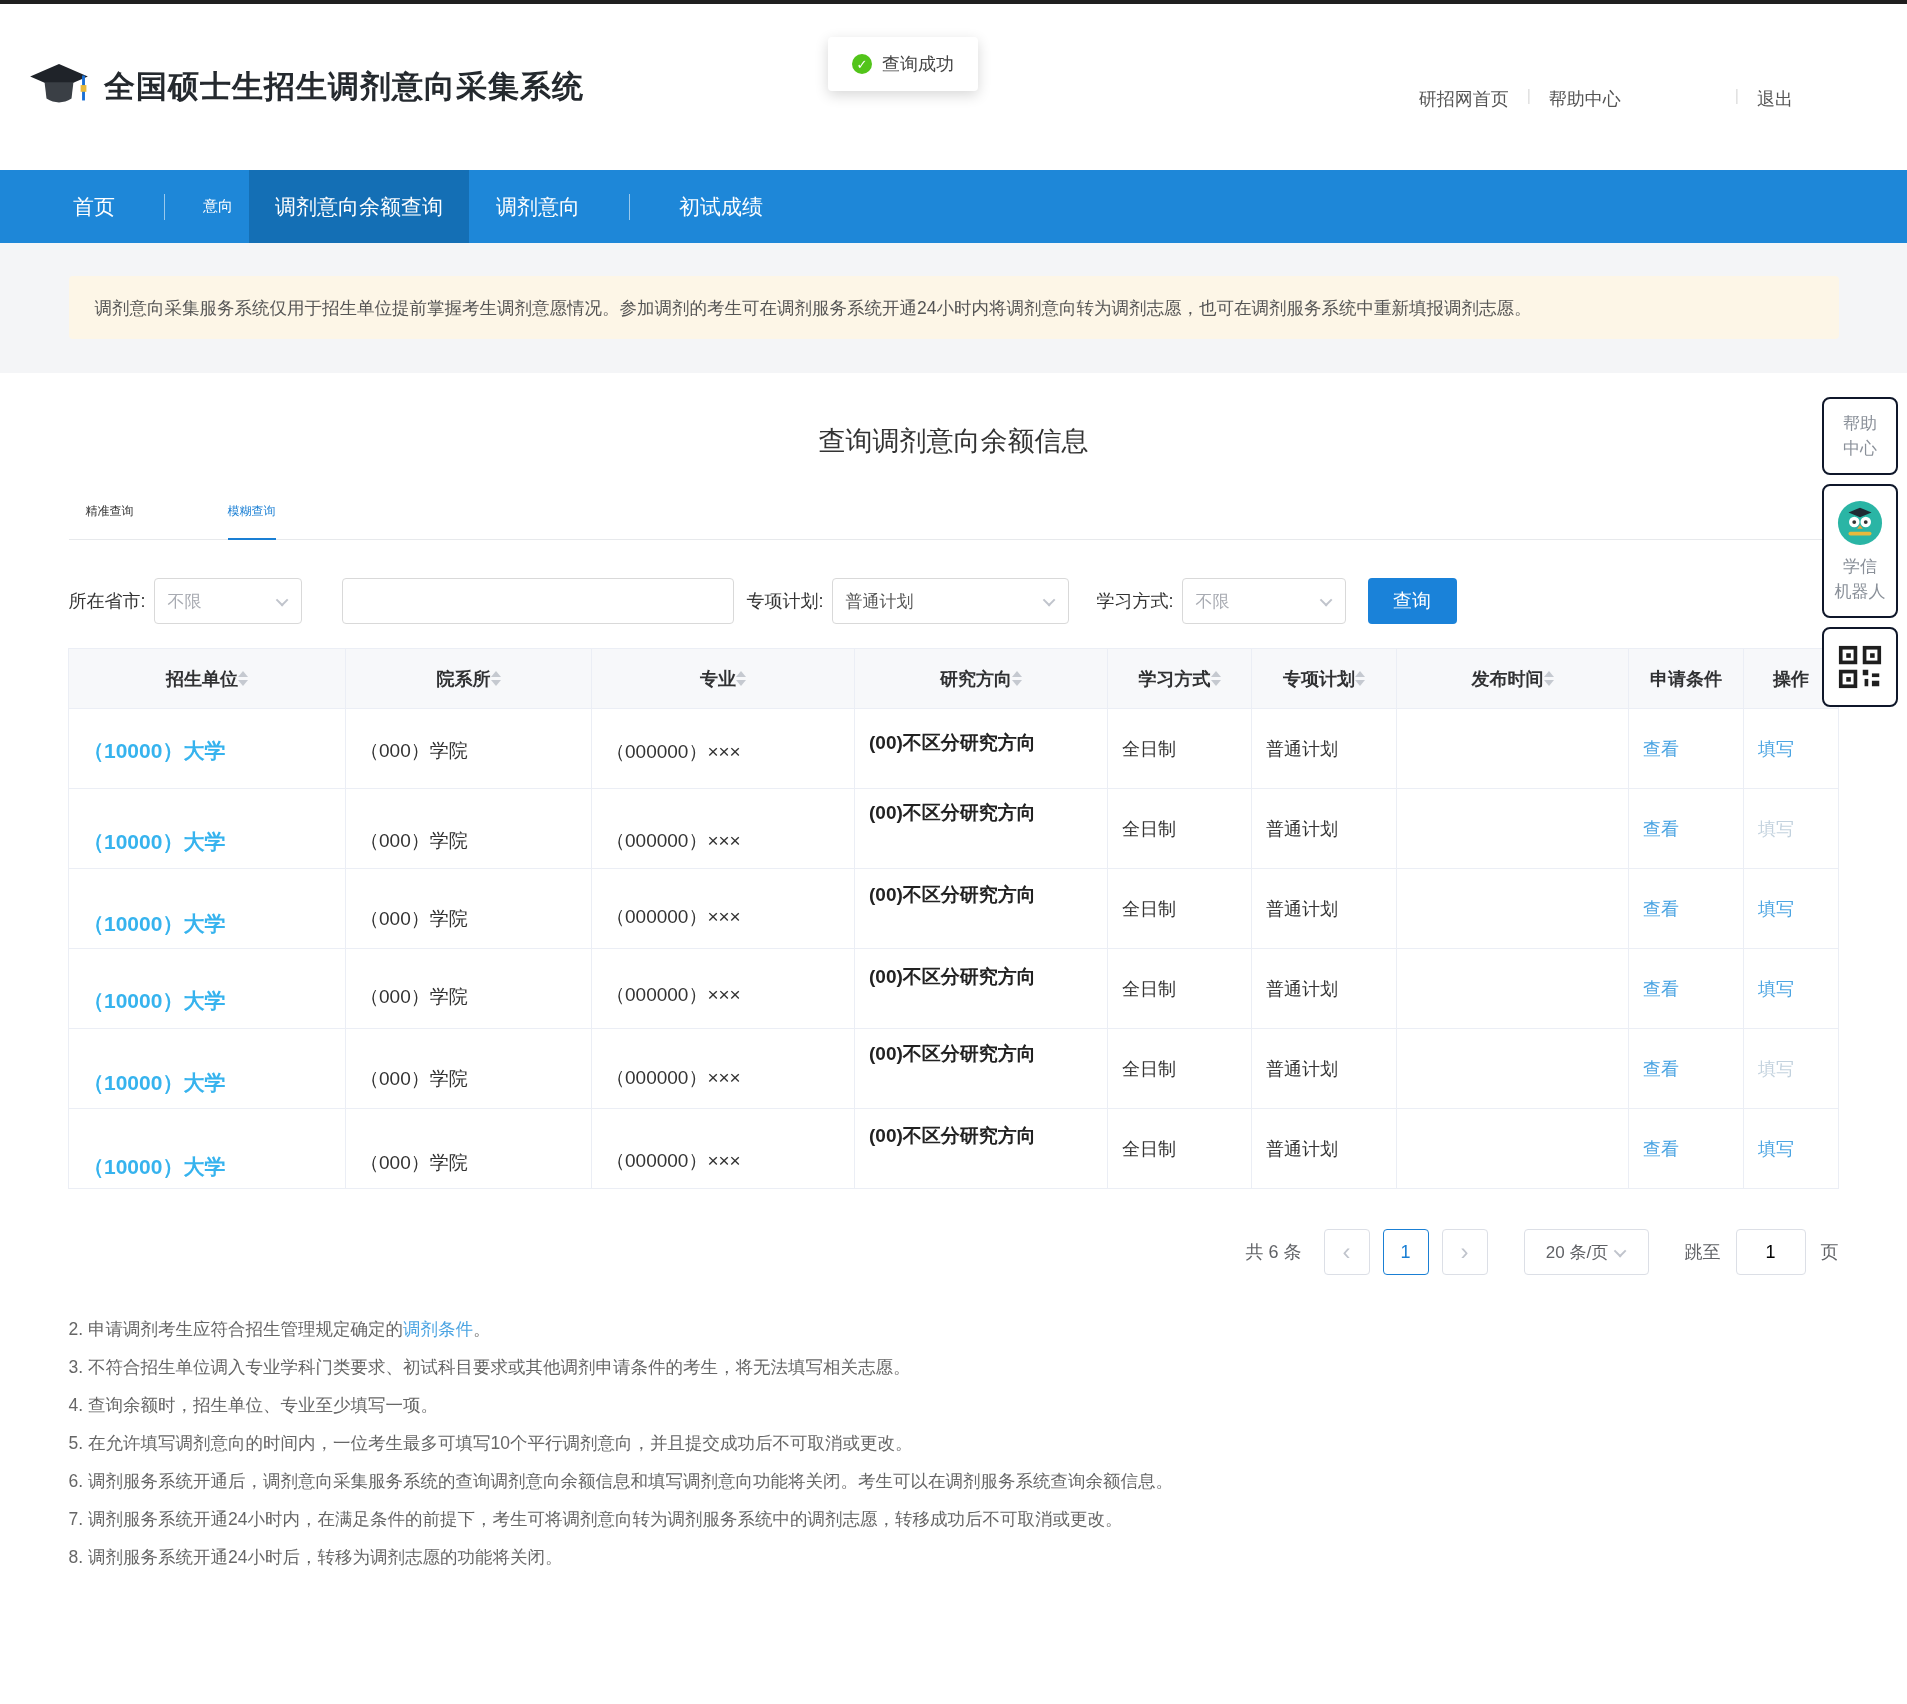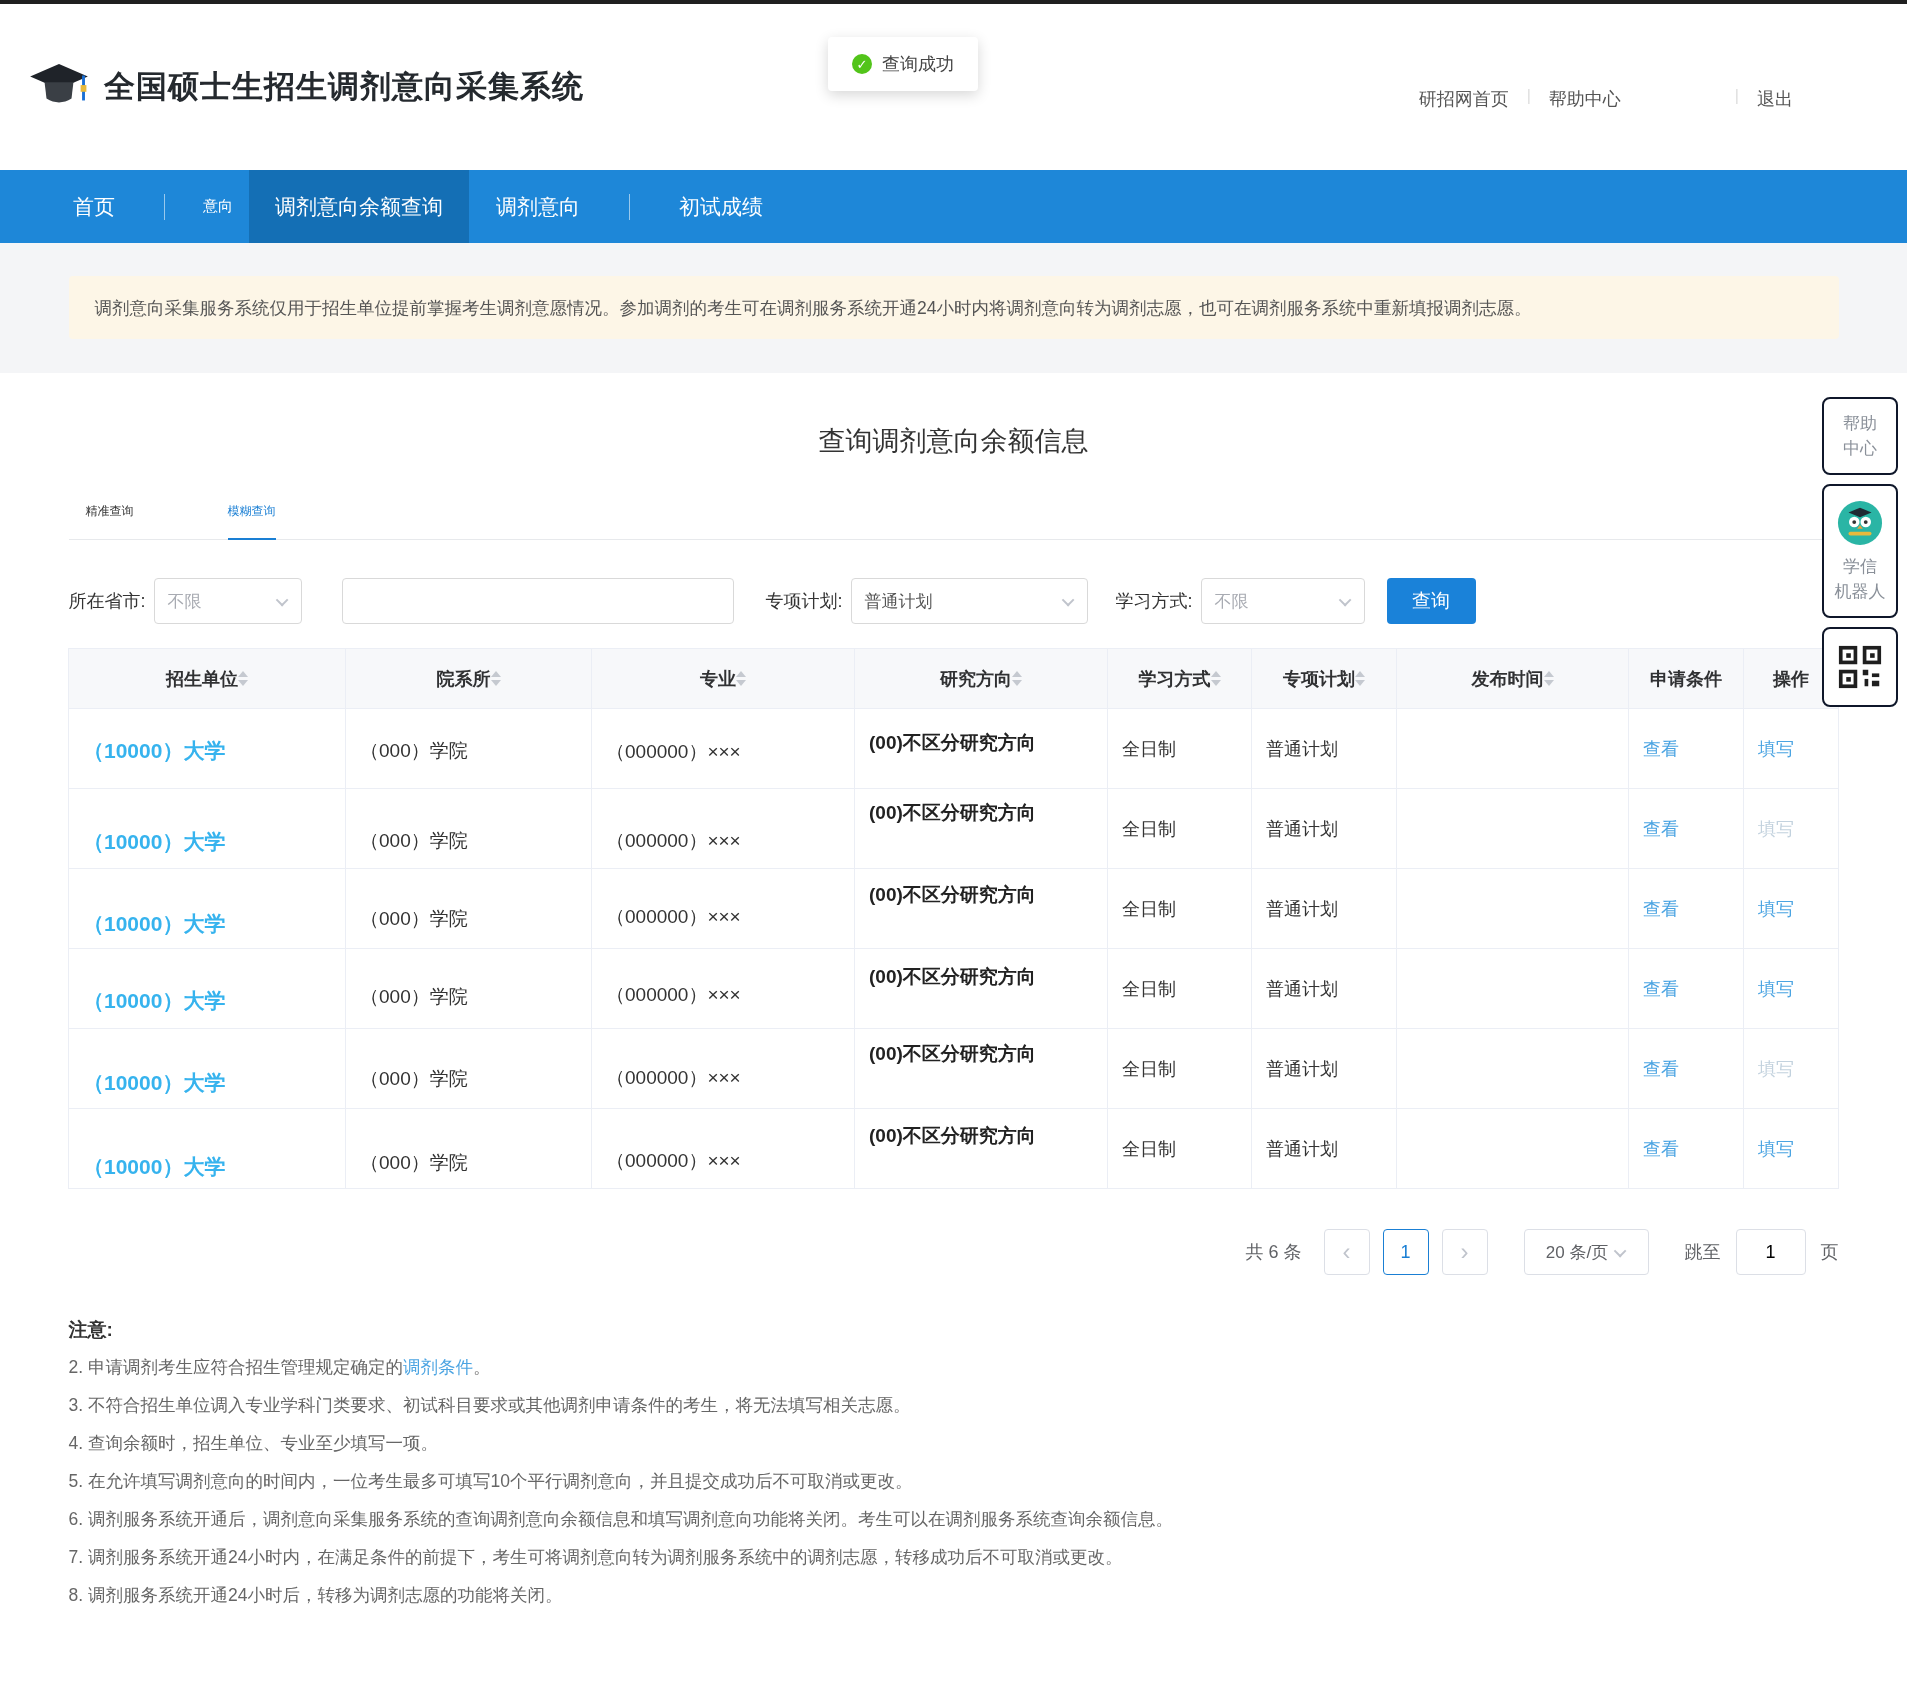--- a/index.html
+++ b/index.html
@@ -50,21 +50,21 @@
     display:flex; align-items:center; justify-content:space-between; padding:0 13px; font-size:17px; cursor:pointer; }
   .select .val { color:#a8abb2; }
   .select .val.filled { color:#555; }
   .chev { width:9px; height:9px; border-left:2px solid #c0c4cc; border-bottom:2px solid #c0c4cc;
     transform:rotate(-45deg) translateY(-2px); }
   .sel-province { width:148px; }
   .sel-plan { width:237px; }
   .sel-mode { width:164px; }
   .kw-input { width:392px; height:46px; border:1px solid #d9d9d9; border-radius:4px; margin-left:40px;
     font-size:17px; padding:0 14px; outline:none; }
-  .lbl2 { margin-left:32px; } .lbl3 { margin-left:28px; }
+  .lbl2 { margin-left:13px; } .lbl3 { margin-left:28px; }
   .search-btn { width:89px; height:46px; margin-left:22px; background:#1a82d9; color:#fff; border:none;
     border-radius:4px; font-size:19px; cursor:pointer; font-family:Liberation Serif, serif; }
 
   
   table.grid { width:1770px; margin:24px auto 0; border-collapse:collapse; table-layout:fixed; }
   .grid th { background:#f7f8fa; height:60px; font-size:18px; font-weight:bold; color:#303133;
     border:1px solid #ebeef5; text-align:left; padding:0 14px; }
   .grid th .th-in { display:flex; align-items:center; justify-content:center; }
   .grid td { height:80px; border:1px solid #ebeef5; padding:0 14px; font-size:18px; color:#333; }
   .sort { display:inline-flex; flex-direction:column; gap:3px; }
@@ -349,21 +349,20 @@
   <span class="p-size select" style="border-color:#dcdfe6">
     <span style="color:#606266">20 条/页</span>
     <span class="chev"></span>
   </span>
   <span class="p-jumplbl">跳至</span>
   <input class="p-jump" type="text" value="1" style="">
   <span>页</span>
 </div>
 
 <div class="notes">
-  <h3>注意:</h3>
   <p><span>2. 申请调剂考生应符合招生管理规定确定的</span><span class="nlink">调剂条件</span><span>。</span></p>
   <p>3. 不符合招生单位调入专业学科门类要求、初试科目要求或其他调剂申请条件的考生，将无法填写相关志愿。</p>
   <p>4. 查询余额时，招生单位、专业至少填写一项。</p>
   <p>5. 在允许填写调剂意向的时间内，一位考生最多可填写10个平行调剂意向，并且提交成功后不可取消或更改。</p>
   <p>6. 调剂服务系统开通后，调剂意向采集服务系统的查询调剂意向余额信息和填写调剂意向功能将关闭。考生可以在调剂服务系统查询余额信息。</p>
   <p>7. 调剂服务系统开通24小时内，在满足条件的前提下，考生可将调剂意向转为调剂服务系统中的调剂志愿，转移成功后不可取消或更改。</p>
   <p>8. 调剂服务系统开通24小时后，转移为调剂志愿的功能将关闭。</p>
 </div>
 
 <div class="float-panel">

